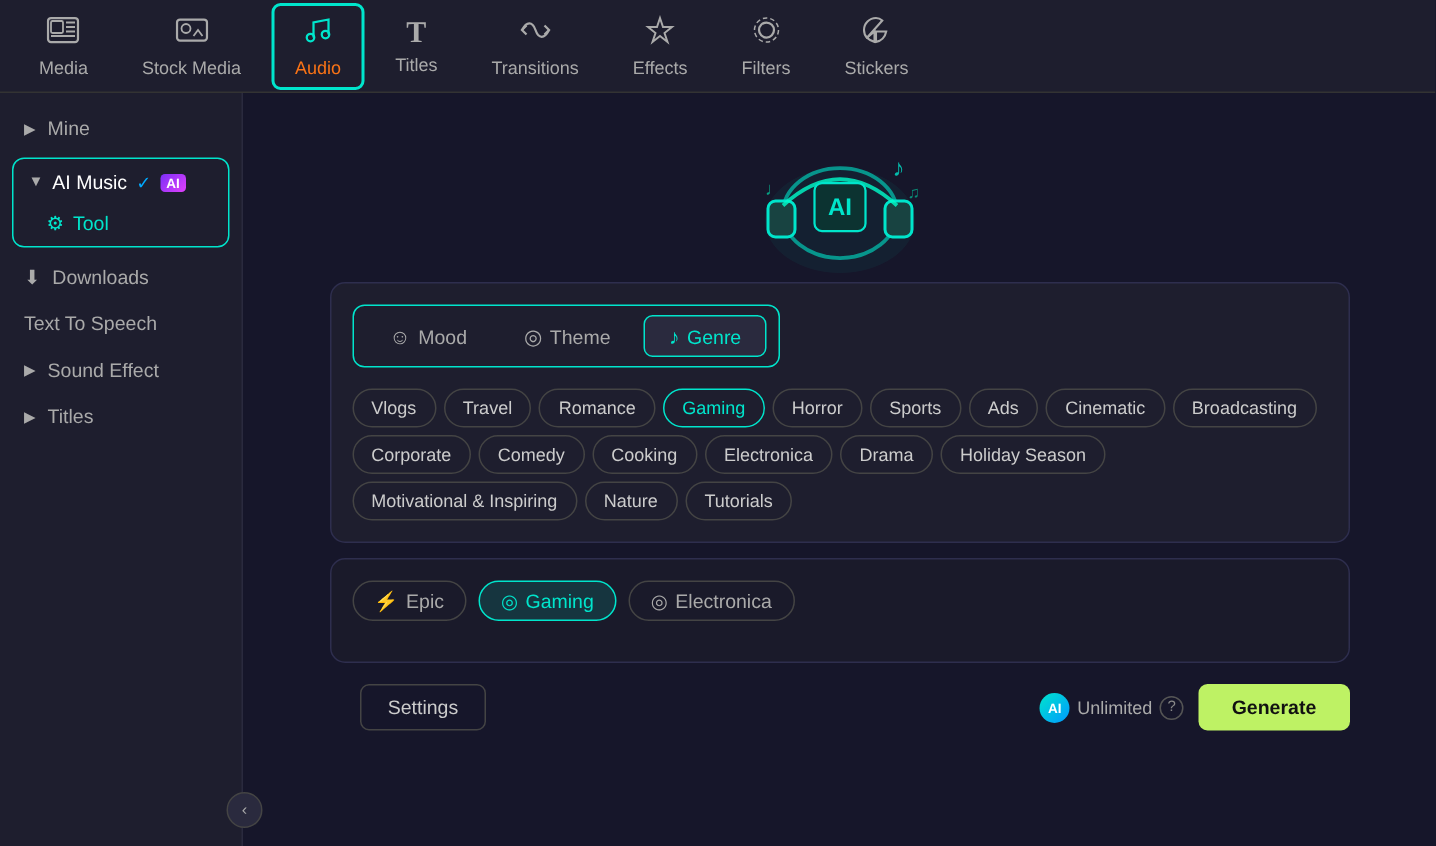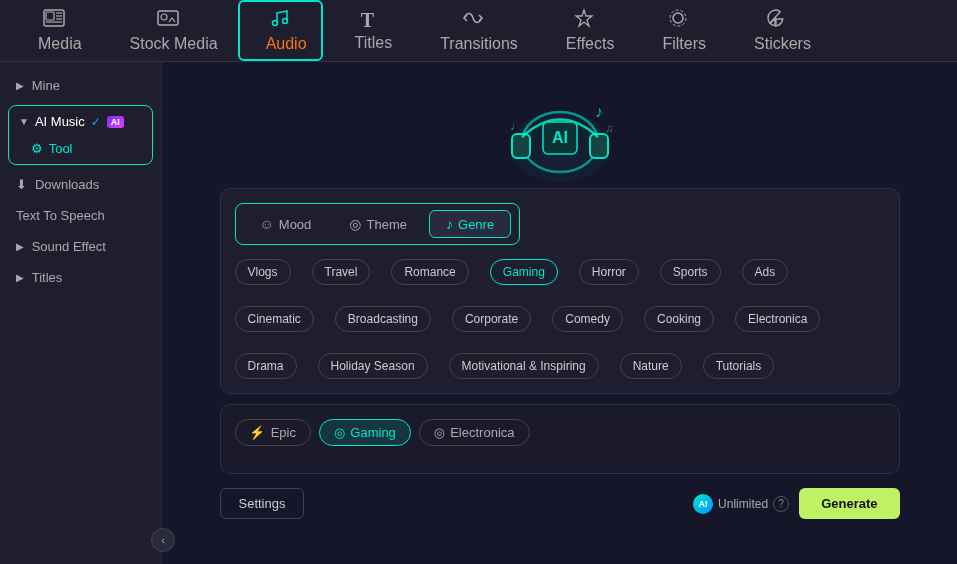--- a/index.html
+++ b/index.html
@@ -40,22 +40,21 @@
     }
     .nav-item.active {
       border-color: #00e5cc;
       color: #00e5cc;
     }
     .nav-icon {
       font-size: 20px;
       line-height: 1;
     }
     .nav-label {
-      font-size: 16px;
-      margin-left: 12px;
+      font-size: 12px;
     }
 
     
     .main-area {
       display: flex;
       flex: 1;
       overflow: hidden;
     }
 
     
@@ -185,21 +184,21 @@
       background: #2a2a3e;
       color: #00e5cc;
       border: 1px solid #00e5cc;
     }
     .tab-icon { font-size: 14px; }
 
     
     .chips-area {
       display: flex;
       flex-wrap: wrap;
-      gap: 21px;
+      gap: 5px;
     }
     .chip {
       padding: 5px 12px;
       border: 1px solid #444;
       border-radius: 20px;
       cursor: pointer;
       color: #ccc;
       font-size: 12px;
       background: transparent;
     }
@@ -253,20 +252,21 @@
       flex-shrink: 0;
     }
     .settings-btn {
       padding: 7px 18px;
       border: 1px solid #444;
       border-radius: 6px;
       cursor: pointer;
       color: #ccc;
       font-size: 13px;
       background: transparent;
+      margin-left: 20px;
     }
 
     .right-actions {
       display: flex;
       align-items: center;
       gap: 10px;
     }
     .unlimited-badge {
       display: flex;
       align-items: center;

